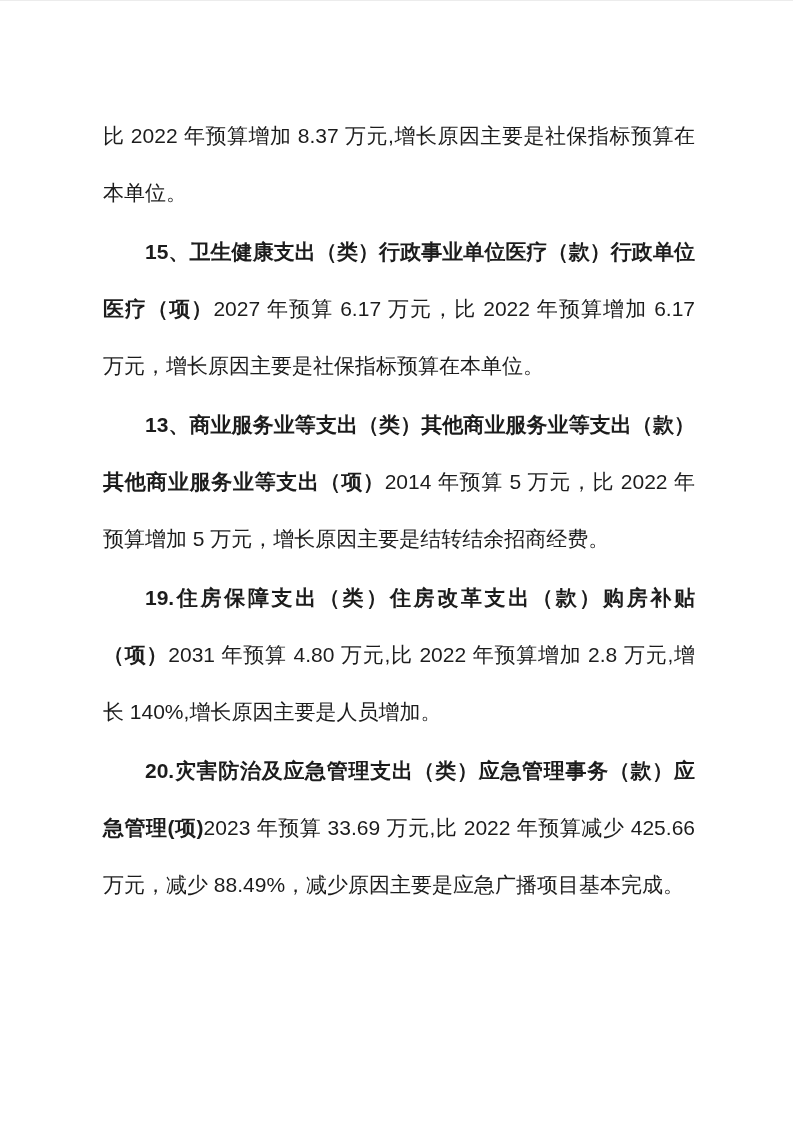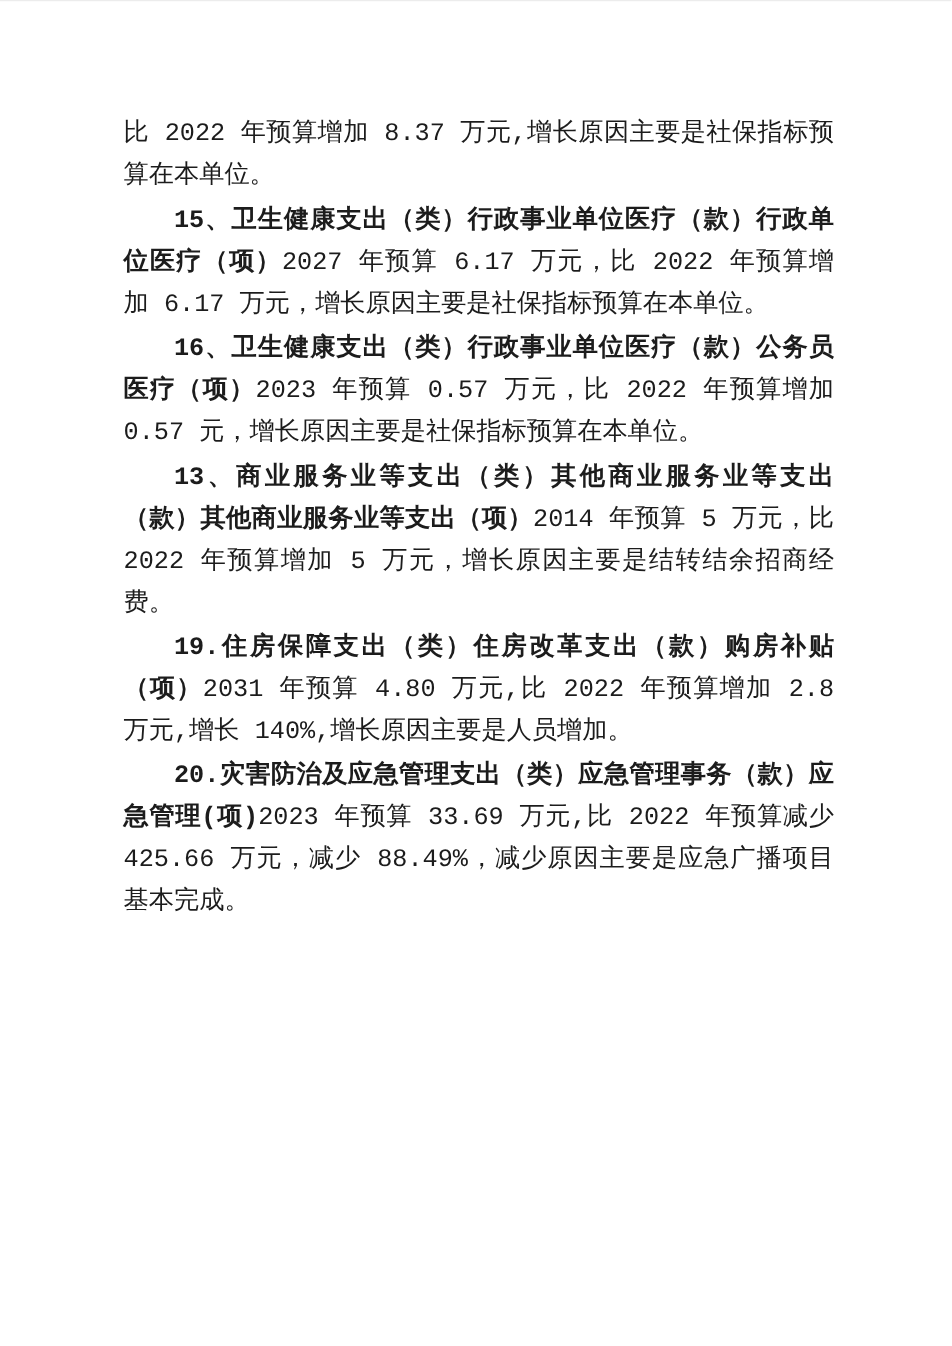--- a/index.html
+++ b/index.html
@@ -11,27 +11,27 @@
     position: relative;
     width: 793px;
     height: 1122px;
     background: #ffffff;
     box-sizing: border-box;
     border-top: 1px solid #ececec;
     overflow: hidden;
   }
   .doc-content {
     position: absolute;
-    top: 94px;
+    top: 106px;
     left: 103px;
     width: 592px;
     color: #1c1c1c;
-    font-family: Liberation Mono, monospace;
+    font-family: Liberation Sans, sans-serif;
     font-size: 21px;
-    line-height: 35px;
+    line-height: 57px;
     text-align: justify;
   }
   .para {
     margin: 0 0 2px 0;
     word-break: break-all;
   }
   .para.indent {
     text-indent: 2em;
   }
   .seg-bold {
@@ -45,21 +45,20 @@
 <body>
 
 <div class="page">
   <div class="doc-content">
 
     <p class="para"><span class="seg-regular">比 2022 年预算增加 8.37 万元,增长原因主要是社保指标预算在本单位。</span></p>
 
 
     <p class="para indent"><span class="seg-bold">15、卫生健康支出（类）行政事业单位医疗（款）行政单位医疗（项）</span><span class="seg-regular">2027 年预算 6.17 万元，比 2022 年预算增加 6.17 万元，增长原因主要是社保指标预算在本单位。</span></p>
 
-    <p class="para indent"><span class="seg-bold">16、卫生健康支出（类）行政事业单位医疗（款）公务员医疗（项）</span><span class="seg-regular">2023 年预算 0.57 万元，比 2022 年预算增加 0.57 元，增长原因主要是社保指标预算在本单位。</span></p>
 
     <p class="para indent"><span class="seg-bold">13、商业服务业等支出（类）其他商业服务业等支出（款）其他商业服务业等支出（项）</span><span class="seg-regular">2014 年预算 5 万元，比 2022 年预算增加 5 万元，增长原因主要是结转结余招商经费。</span></p>
 
 
     <p class="para indent"><span class="seg-bold">19.住房保障支出（类）住房改革支出（款）购房补贴（项）</span><span class="seg-regular">2031 年预算 4.80 万元,比 2022 年预算增加 2.8 万元,增长 140%,增长原因主要是人员增加。</span></p>
 
     <p class="para indent"><span class="seg-bold">20.灾害防治及应急管理支出（类）应急管理事务（款）应急管理(项)</span><span class="seg-regular">2023 年预算 33.69 万元,比 2022 年预算减少 425.66 万元，减少 88.49%，减少原因主要是应急广播项目基本完成。</span></p>
 
   </div>
 </div>

